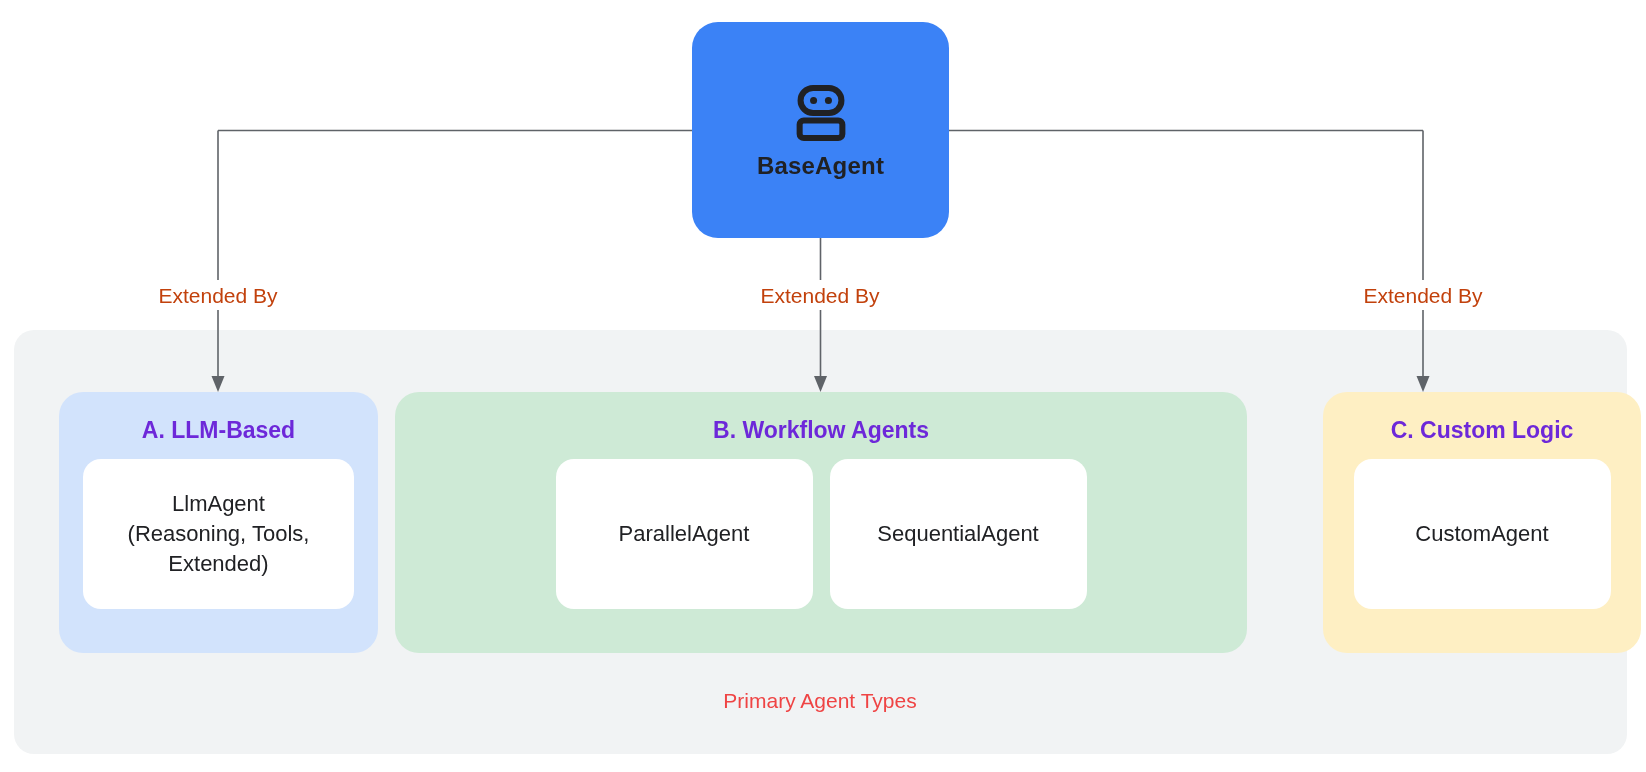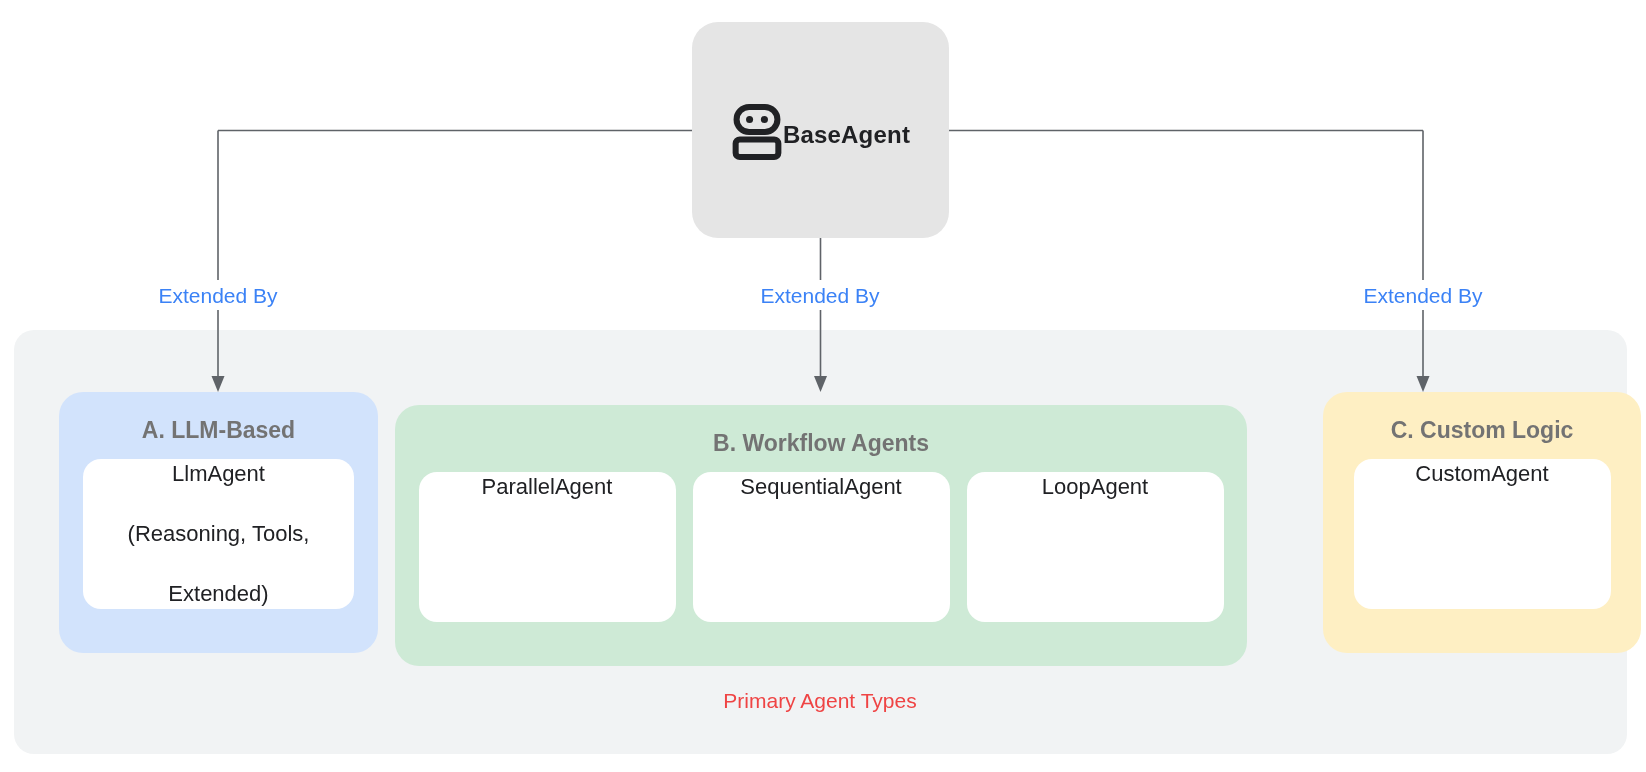--- a/index.html
+++ b/index.html
@@ -21,24 +21,25 @@
     left: 0; top: 0;
     width: 1646px; height: 772px;
     z-index: 3;
     pointer-events: none;
   }
   
   .base-agent {
     position: absolute;
     left: 692px; top: 22px;
     width: 257px; height: 216px;
-    background: #e5e5e5;
+    background: #3b82f6;
     border-radius: 26px;
     z-index: 4;
     display: flex;
+    flex-direction: column;
     align-items: center;
     justify-content: center;
   }
   .base-agent .robot {
     margin-top: 4px;
   }
   .base-agent .label {
     margin-top: 10px;
     font-size: 24px;
     font-weight: 700;
@@ -47,21 +48,21 @@
   }
   
   .edge-label {
     position: absolute;
     top: 282px;
     transform: translateX(-50%);
     z-index: 5;
     background: #ffffff;
     padding: 2px 8px;
     font-size: 21px;
-    color: #3b82f6;
+    color: #c2410c;
     white-space: nowrap;
   }
   .edge-label.l1 { left: 218px; }
   .edge-label.l2 { left: 820px; }
   .edge-label.l3 { left: 1423px; }
   
   .container {
     position: absolute;
     left: 14px; top: 330px;
     width: 1613px; height: 424px;
@@ -73,44 +74,44 @@
   .group {
     position: absolute;
     top: 392px;
     height: 261px;
     border-radius: 24px;
     z-index: 2;
     box-sizing: border-box;
     padding-top: 24px;
   }
   .group.blue   { left: 59px;   width: 319px; background: #d2e3fc; }
-  .group.green  { left: 395px;  width: 852px; background: #ceead6; margin-top: 13px; }
+  .group.green  { left: 395px;  width: 852px; background: #ceead6; }
   .group.yellow { left: 1323px; width: 318px; background: #feefc3; }
   .group-title {
     text-align: center;
     font-size: 23px;
     font-weight: 700;
-    color: #737373;
+    color: #6d28d9;
     height: 28px;
     line-height: 28px;
   }
   .cards {
     margin-top: 15px;
     display: flex;
     justify-content: center;
     gap: 17px;
   }
   .card {
     background: #ffffff;
     border-radius: 18px;
     height: 150px;
     display: flex;
     flex-direction: column;
     align-items: center;
-    justify-content: space-between;
+    justify-content: center;
     text-align: center;
     font-size: 22px;
     color: #202124;
     line-height: 30px;
   }
   .card.w-wide { width: 271px; }
   .card.w-std  { width: 257px; }
   .card span { display: block; }
   
   .caption {
@@ -178,23 +179,20 @@
 
   <div class="group green" style="background-color: rgb(206, 234, 214);">
     <div class="group-title">B. Workflow Agents</div>
     <div class="cards">
       <div class="card w-std">
         <span>ParallelAgent</span>
       </div>
       <div class="card w-std">
         <span>SequentialAgent</span>
       </div>
-      <div class="card w-std">
-        <span>LoopAgent</span>
-      </div>
     </div>
   </div>
 
   <div class="group yellow" style="background-color: rgb(254, 239, 195);">
     <div class="group-title">C. Custom Logic</div>
     <div class="cards">
       <div class="card w-std">
         <span>CustomAgent</span>
       </div>
     </div>

